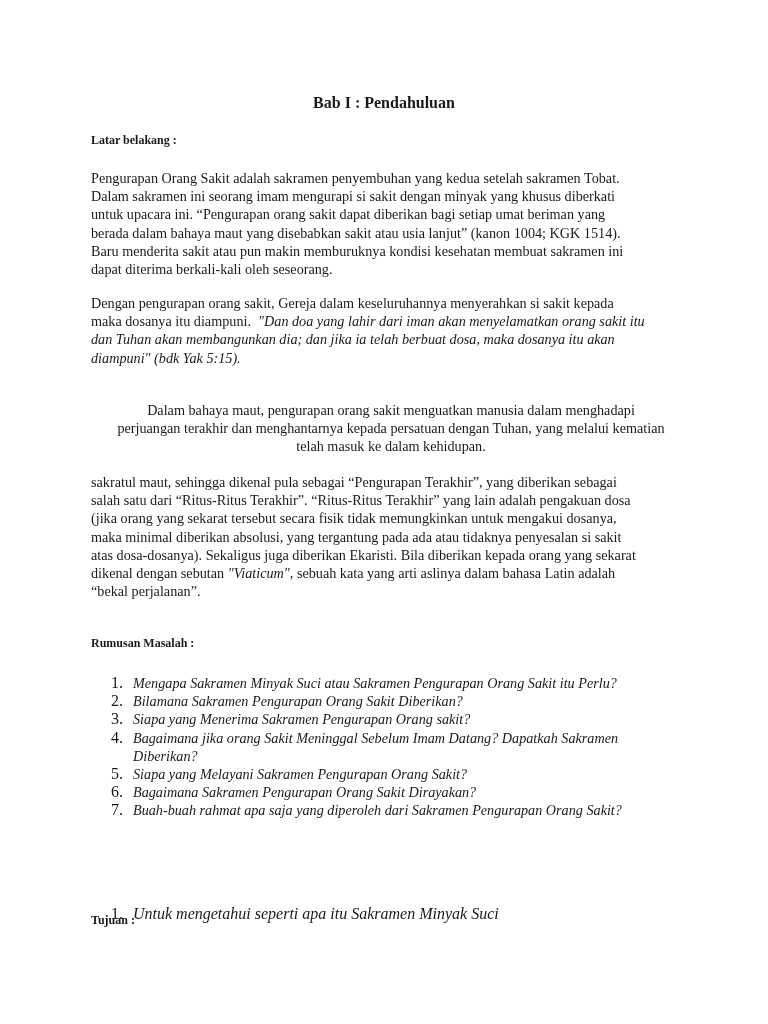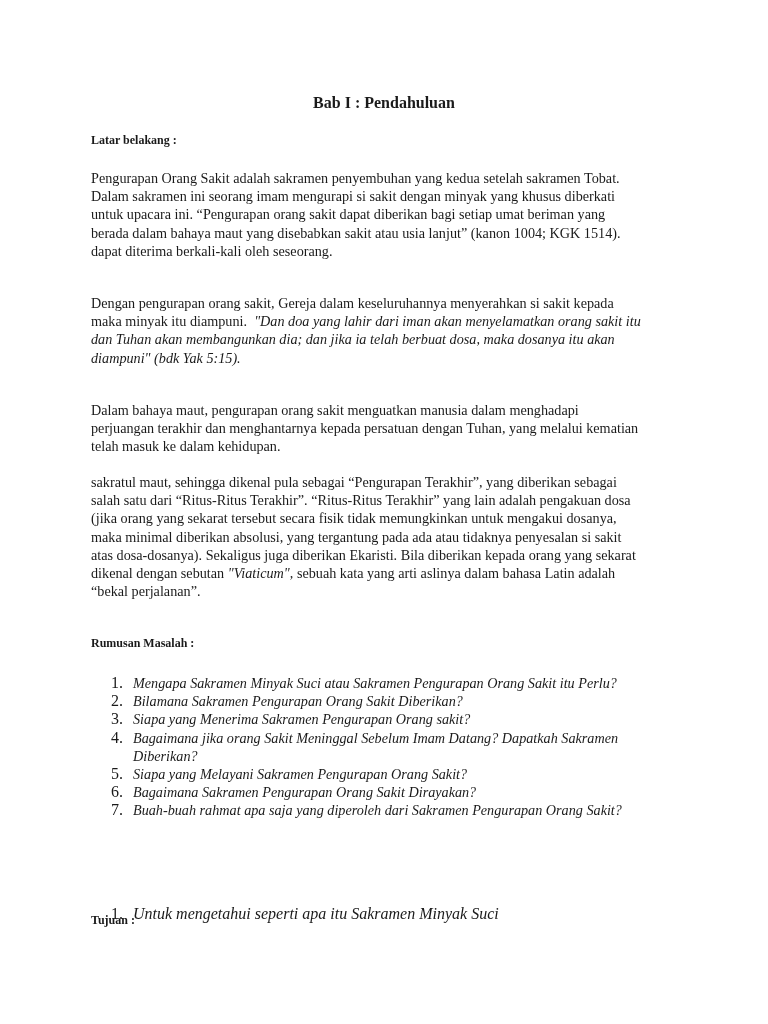--- a/index.html
+++ b/index.html
@@ -83,31 +83,32 @@
 
   <div class="title">Bab I : Pendahuluan</div>
 
   <div class="heading" style="top:133px;">Latar belakang :</div>
 
   <p class="para" style="top:169px;">
     <span class="ln">Pengurapan Orang Sakit adalah sakramen penyembuhan yang kedua setelah sakramen Tobat.</span>
     <span class="ln">Dalam sakramen ini seorang imam mengurapi si sakit dengan minyak yang khusus diberkati</span>
     <span class="ln">untuk upacara ini. “Pengurapan orang sakit dapat diberikan bagi setiap umat beriman yang</span>
     <span class="ln">berada dalam bahaya maut yang disebabkan sakit atau usia lanjut” (kanon 1004; KGK 1514).</span>
+    <span class="ln">Baru menderita sakit atau pun makin memburuknya kondisi kesehatan membuat sakramen ini</span>
     <span class="ln">dapat diterima berkali-kali oleh seseorang.</span>
   </p>
 
   <p class="para" style="top:294px;">
     <span class="ln">Dengan pengurapan orang sakit, Gereja dalam keseluruhannya menyerahkan si sakit kepada</span>
-    <span class="ln"><span>maka minyak itu diampuni.</span>&nbsp;&nbsp;<span class="it">"Dan doa yang lahir dari iman akan menyelamatkan orang sakit itu</span></span>
+    <span class="ln"><span>maka dosanya itu diampuni.</span>&nbsp;&nbsp;<span class="it">"Dan doa yang lahir dari iman akan menyelamatkan orang sakit itu</span></span>
     <span class="ln it">dan Tuhan akan membangunkan dia; dan jika ia telah berbuat dosa, maka dosanya itu akan</span>
     <span class="ln it">diampuni" (bdk Yak 5:15).</span>
   </p>
 
-  <p class="para" style="top:401px;">
+  <p class="para" style="top:401px;text-align:center;">
     <span class="ln">Dalam bahaya maut, pengurapan orang sakit menguatkan manusia dalam menghadapi</span>
     <span class="ln">perjuangan terakhir dan menghantarnya kepada persatuan dengan Tuhan, yang melalui kematian</span>
     <span class="ln">telah masuk ke dalam kehidupan.</span>
   </p>
 
   <p class="para" style="top:473px;">
     <span class="ln">sakratul maut, sehingga dikenal pula sebagai “Pengurapan Terakhir”, yang diberikan sebagai</span>
     <span class="ln">salah satu dari “Ritus-Ritus Terakhir”. “Ritus-Ritus Terakhir” yang lain adalah pengakuan dosa</span>
     <span class="ln">(jika orang yang sekarat tersebut secara fisik tidak memungkinkan untuk mengakui dosanya,</span>
     <span class="ln">maka minimal diberikan absolusi, yang tergantung pada ada atau tidaknya penyesalan si sakit</span>

